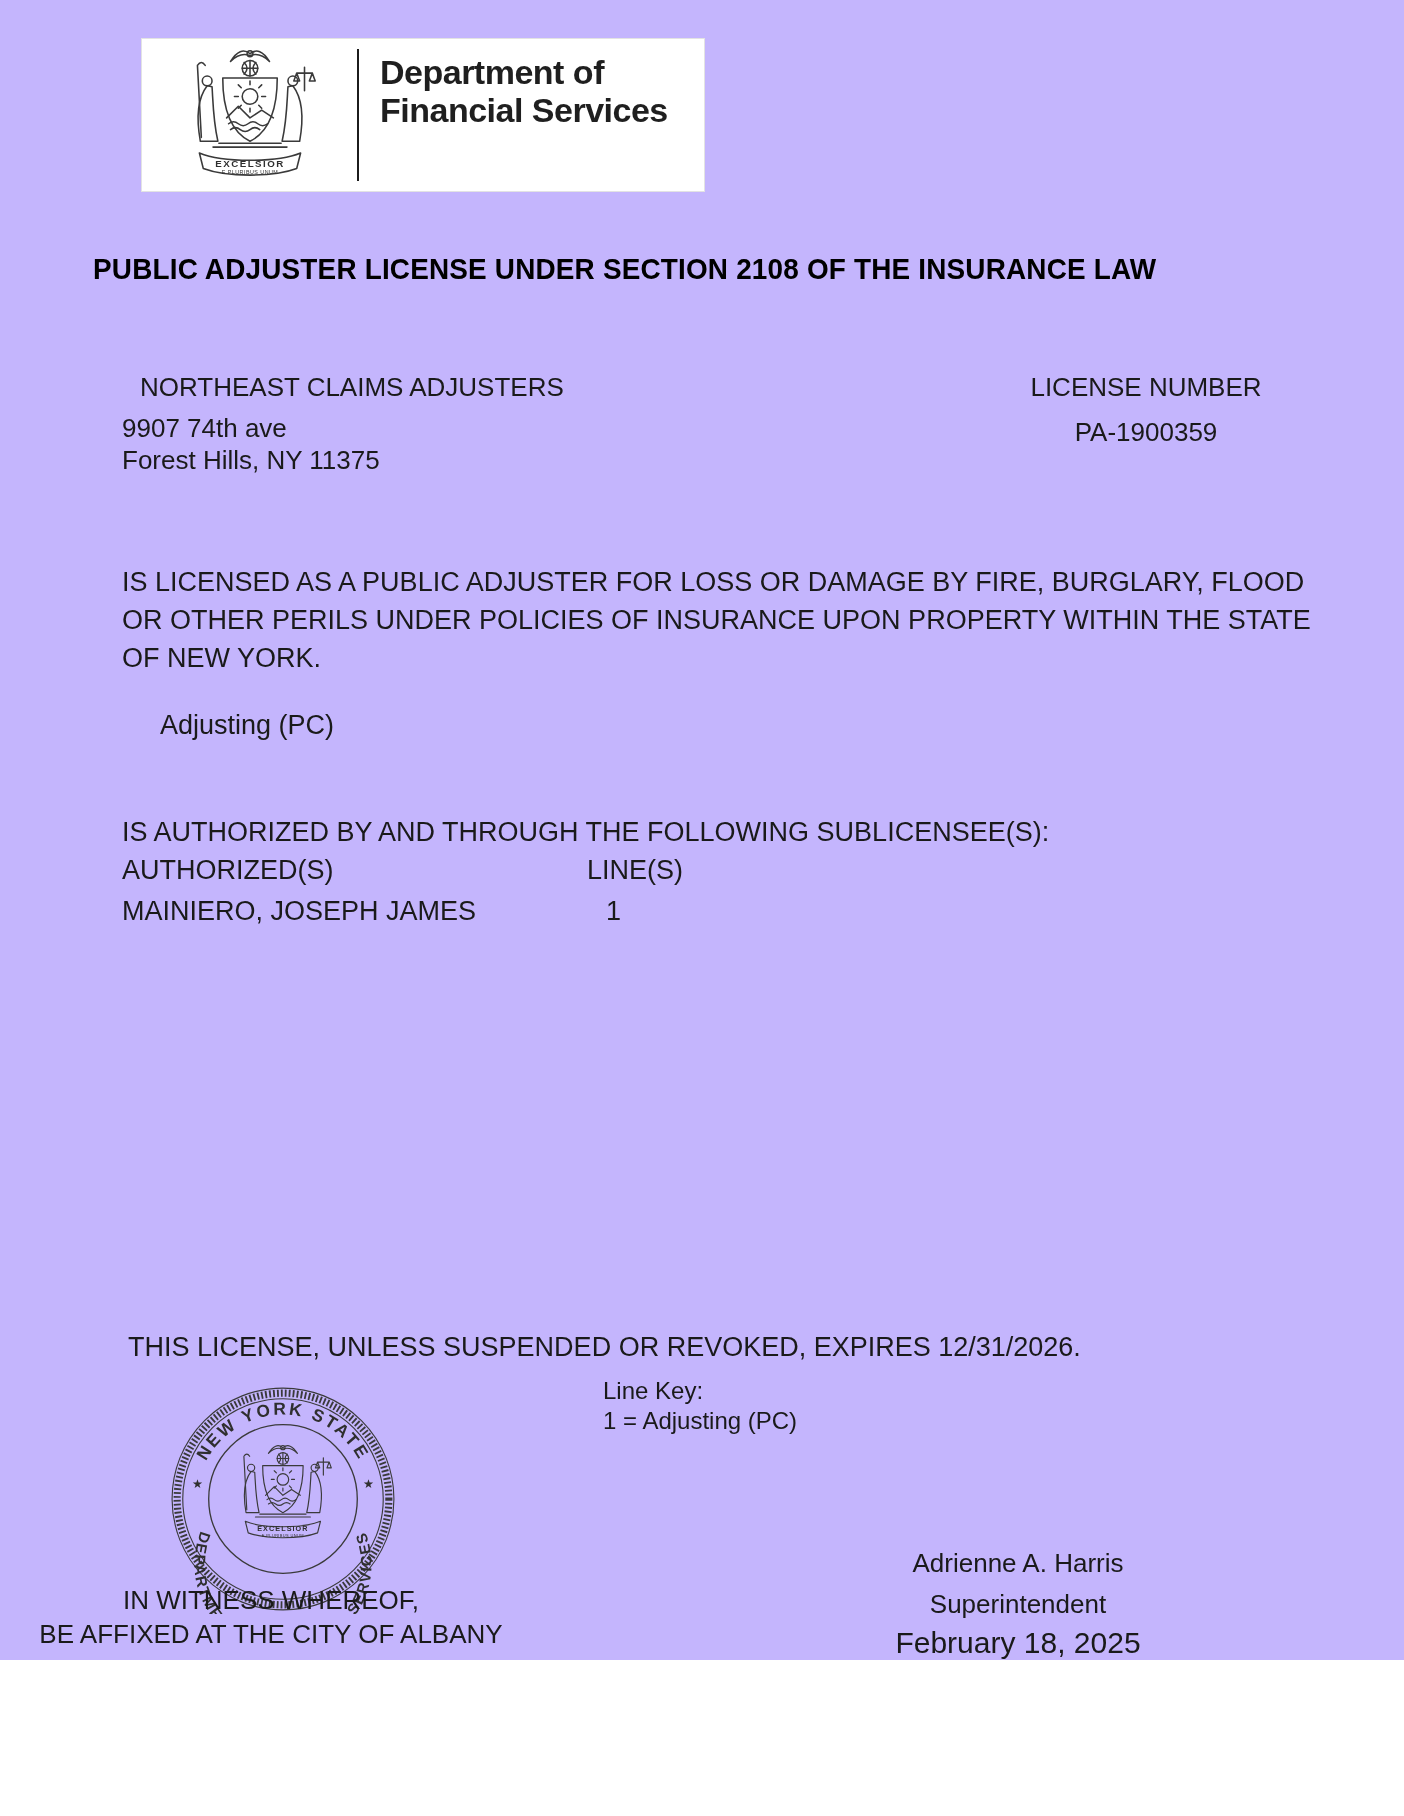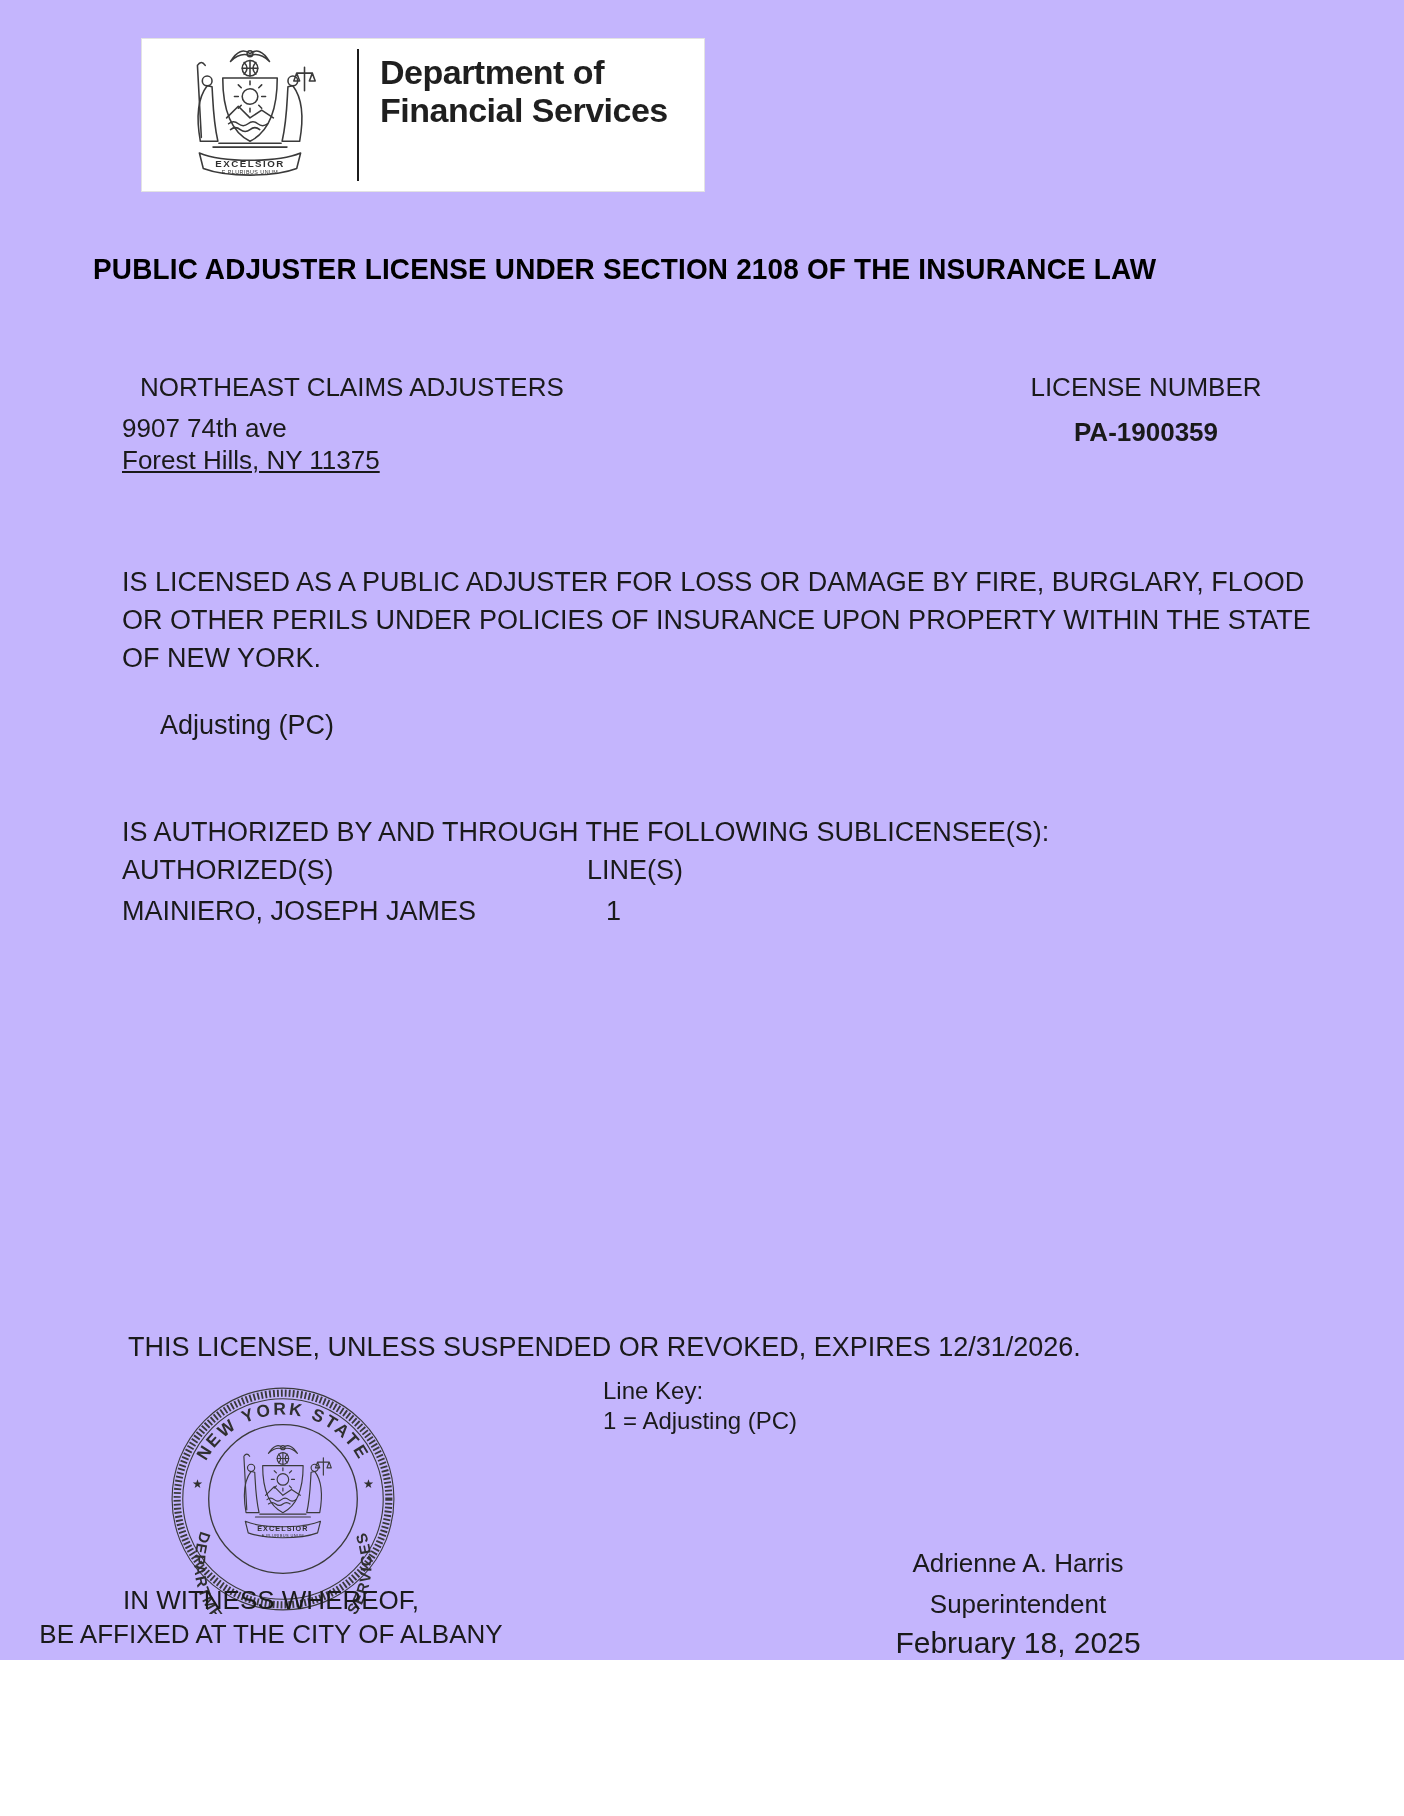--- a/index.html
+++ b/index.html
@@ -15,24 +15,24 @@
   
   .logo-box{left:141px;top:38px;width:562px;height:152px;border:1px solid #e3e3e3;background:#fff;}
   .logo-arms{left:8px;top:3px;width:200px;height:146px;}
   .logo-divider{left:215px;top:10px;width:2px;height:132px;background:#1c1c1c;}
   .logo-text{left:238px;top:14px;font-weight:bold;font-size:34px;line-height:38px;color:#1f1f1f;letter-spacing:-0.5px;}
   
   .doc-title{left:93px;top:252px;white-space:nowrap;font-weight:bold;font-size:30px;letter-spacing:0.2px;transform:scaleX(0.93);transform-origin:0 0;color:#000;}
   
   .licensee-name{left:140px;top:372px;font-size:26px;}
   .licensee-addr1{left:122px;top:413px;font-size:26px;}
-  .licensee-addr2{left:122px;top:445px;font-size:26px;text-decoration:underline;}
+  .licensee-addr2{left:122px;top:445px;font-size:26px;}
   
   .licnum{left:1018px;top:372px;width:256px;text-align:center;font-size:26px;}
-  .licnum-value{left:1018px;top:417px;width:256px;text-align:center;font-size:26px;font-weight:bold;}
+  .licnum-value{left:1018px;top:417px;width:256px;text-align:center;font-size:26px;}
   
   .license-body{left:122px;top:563px;font-size:27px;line-height:38px;}
   .license-body div{white-space:nowrap;}
   .loa{left:160px;top:710px;font-size:27px;}
   
   .auth-intro{left:122px;top:817px;font-size:27px;white-space:nowrap;}
   .col-name{left:122px;top:855px;font-size:27px;}
   .col-lines{left:587px;top:855px;font-size:27px;}
   .row-name{left:122px;top:896px;font-size:27px;}
   .row-lines{left:606px;top:896px;font-size:27px;}

